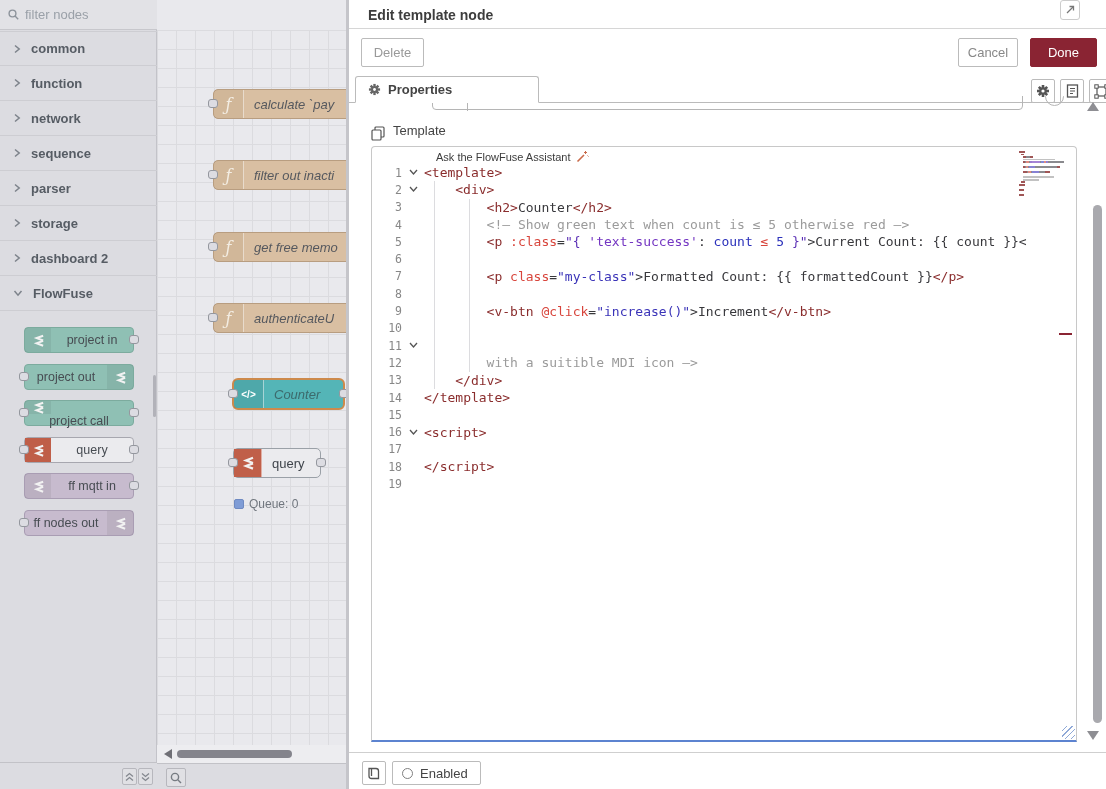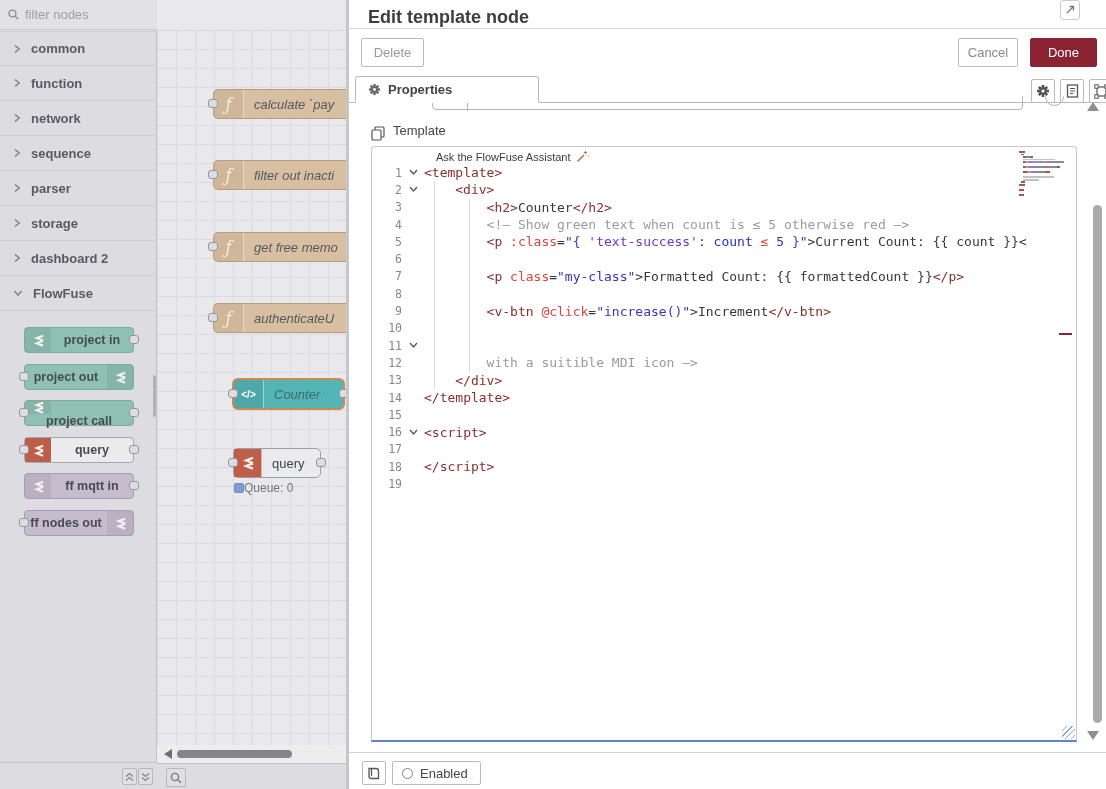--- a/index.html
+++ b/index.html
@@ -12,21 +12,21 @@
   #palette-search { left:0; top:0; width:157px; height:30px; background:#e2e2e6; border-bottom:1px solid #c7c7cc;
     display:flex; align-items:center; padding:0 8px; gap:6px; }
   #palette-search input { border:none; background:transparent; outline:none; width:110px;
     font:13px "Liberation Sans",sans-serif; color:#6a6f76; }
   #palette-search input::placeholder { color:#9aa0a8; opacity:1; }
   .pcat { height:35px; border-bottom:1px solid #cdcdd2; display:flex; align-items:center; gap:10px;
     padding-left:13px; cursor:pointer; }
   .pcat:first-child { border-top:1px solid #cdcdd2; }
   .pcat .lbl { font-size:13px; font-weight:bold; color:#565c64; }
   .pnode { position:absolute; left:24px; width:110px; height:26px; border-radius:4px; display:flex; font-size:12.5px;
-    color:#474c52; align-items:stretch;font-weight:bold; }
+    color:#474c52; align-items:stretch; }
   .pnode .nlabel { flex:1; display:flex; align-items:center; justify-content:center; }
   .picon { width:26px; display:flex; align-items:center; justify-content:center; }
   .pnode.teal { background:#8fc0b4; border:1px solid #7cab9e; }
   .pnode.teal .picon { background:rgba(0,0,0,0.06); }
   .pnode.query { background:#ebebee; border:1px solid #a7a7af; }
   .pnode.query .picon { background:#bf5e48; }
   .pnode.mqtt { background:#c7bbce; border:1px solid #a99db3; }
   .pnode.mqtt .picon { background:rgba(0,0,0,0.06); }
   .port { position:absolute; width:10px; height:9px; background:#dcdce2; border:1px solid #94979e; border-radius:3px; top:50%;
     margin-top:-5px; }
@@ -47,34 +47,34 @@
     background-size:19px 19px; }
   .wnode { position:absolute; border-radius:5px; display:flex; align-items:stretch; }
   .wnode .nlabel { flex:1; display:flex; align-items:center; padding-left:10px; font-style:italic; font-size:13px; }
   .wicon { display:flex; align-items:center; justify-content:center; border-right:1px solid rgba(255,255,255,0.5); }
   .wnode.fn { background:#d9bfa2; border:1px solid #b89d80; height:30px; width:150px; color:#55585e; }
   .wnode.fn .wicon { width:30px; background:rgba(120,90,50,0.08); font:italic 16px "DejaVu Serif",serif; color:#f3ede3; }
   .wnode.tpl { background:#54b5b7; border:2px solid #cd8a4c; height:32px; width:113px; color:#3c6a6c; border-radius:6px; }
   .wnode.tpl .wicon { width:30px; background:rgba(0,0,0,0.07); color:#fff; font-weight:bold; font-size:10px; }
   .wnode.qry { background:#ebebee; border:1px solid #9aa0a7; height:30px; width:88px; color:#3f444b; }
   .wnode.qry .wicon { width:28px; background:#c05f49; }
-  .wstatus { position:absolute; display:flex; align-items:center; font-size:12px; color:#70767e; }
+  .wstatus { position:absolute; display:flex; align-items:center; gap:5px; font-size:12px; color:#70767e;margin-top:16px; }
   .wstatus .sq { width:10px; height:10px; background:#7f9cd6; border:1px solid #6f8ac2; border-radius:2px; }
   #ws-hscroll { position:absolute; left:0; top:745px; width:100%; height:18px; background:#ededf0; }
   #ws-hthumb { position:absolute; left:20px; top:5px; width:115px; height:8px; background:#84848c; border-radius:4px; }
   .tri-left { width:0; height:0; border-top:5px solid transparent; border-bottom:5px solid transparent;
     border-right:8px solid #6f6f76; position:absolute; left:7px; top:4px; }
   #ws-footer { position:absolute; left:0; top:763px; width:100%; height:26px; background:#dcdce1; border-top:1px solid #c2c2c7; }
   #ws-zoom-btn { position:absolute; left:9px; top:4px; width:20px; height:19px; background:#e0e0e4;
     border:1px solid #b7b7bd; border-radius:2px; display:flex; align-items:center; justify-content:center; }
 
   
   #dialog { left:346px; top:0; width:760px; height:789px; background:#fff; border-left:3px solid #c5c5ca; }
   #dlg-header { position:absolute; left:0; top:0; width:100%; height:29px; border-bottom:1px solid #d6d6d6; }
-  #dlg-title { position:absolute; left:19px; top:7px; font-size:18px; font-weight:bold; color:#3d3d3d; }
+  #dlg-title { position:absolute; left:19px; top:7px; font-size:14px; font-weight:bold; color:#3d3d3d; }
   .btn { position:absolute; height:29px; border:1px solid #bbb; border-radius:2px; background:#fff; font-size:13px;
     display:flex; align-items:center; justify-content:center; cursor:pointer; }
   #btn-delete { left:12px; top:38px; width:63px; color:#999; }
   #btn-cancel { top:38px; right:88px; width:60px; color:#888; }
   #btn-done { top:38px; right:9px; width:67px; background:#8a2433; border-color:#8a2433; color:#fff; }
   #dlg-tabbar { position:absolute; left:0; top:76px; width:100%; height:27px; border-bottom:1px solid #bbb; }
   #tab-properties { position:absolute; left:6px; top:0; width:184px; height:27px; background:#fff; border:1px solid #bbb;
     border-bottom:1px solid #fff; border-radius:3px 3px 0 0; display:flex; align-items:center; gap:7px; padding-left:12px;
     font-size:13px; font-weight:bold; color:#444; z-index:2; }
   .icon-btn { position:absolute; top:79px; width:24px; height:24px; border:1px solid #bbb; border-radius:2px; background:#fff;

